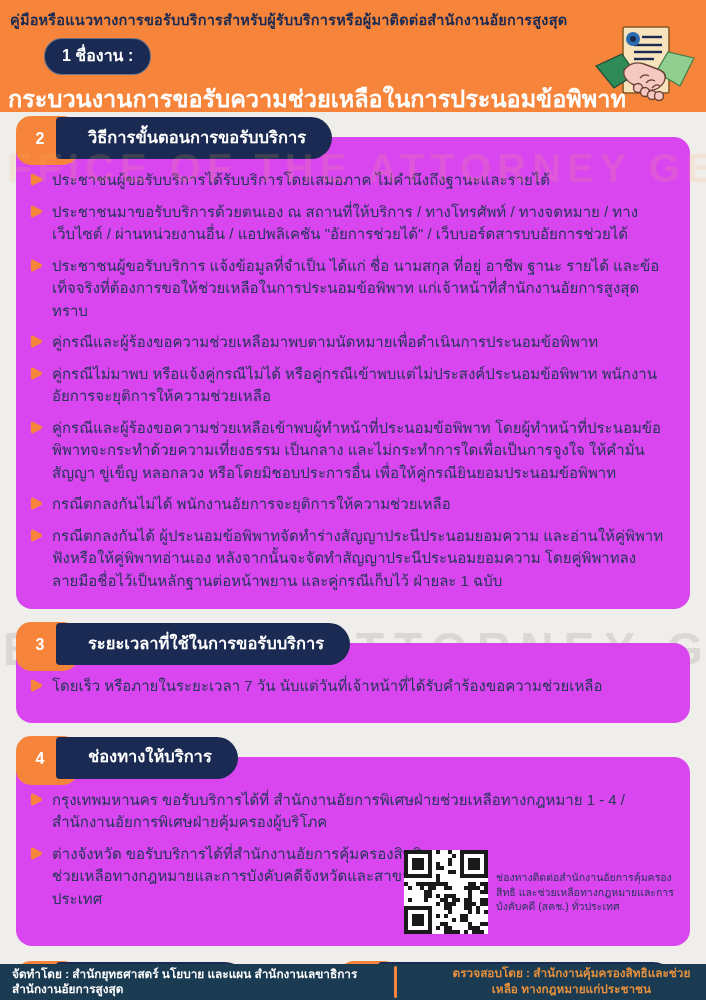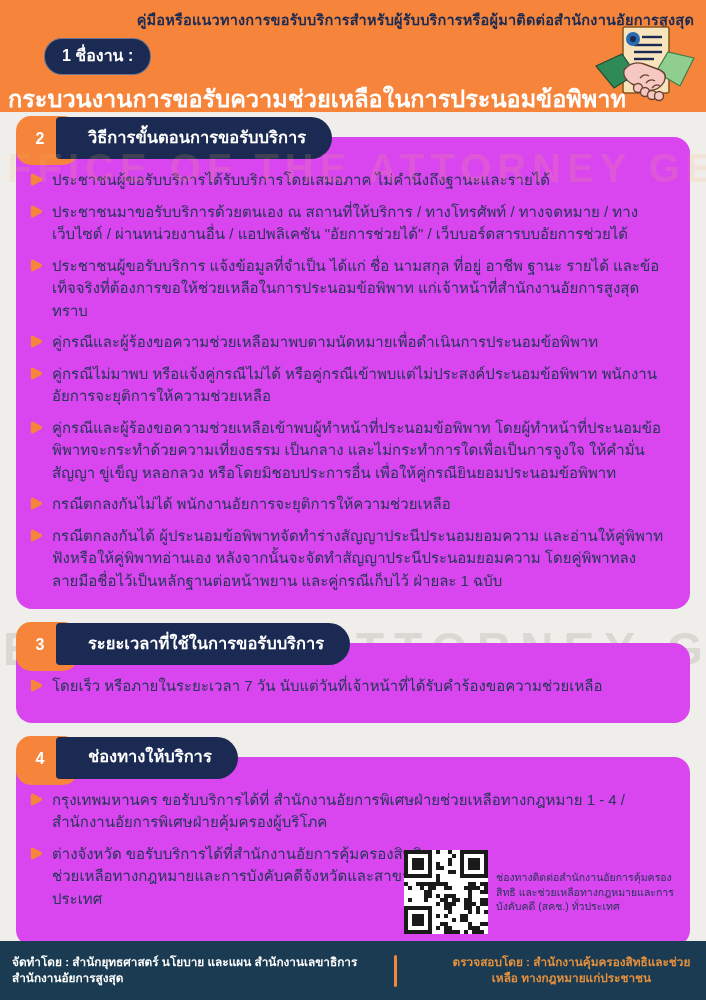--- a/index.html
+++ b/index.html
@@ -20,21 +20,21 @@
   
   .watermark{
     position:absolute;white-space:nowrap;font-weight:bold;pointer-events:none;
   }
   .wm-a{top:146px;left:-30px;font-size:40px;letter-spacing:6px;color:rgba(246,178,107,.16);z-index:3;}
   .wm-b{top:622px;left:-185px;font-size:46px;letter-spacing:10px;color:rgba(160,155,148,.26);z-index:0;}
   
   header{
     position:relative;width:100%;height:112px;background:var(--orange);z-index:2;
   }
-  .h-top{padding:8px 12px 0 10px;color:var(--navy);font-size:14.5px;font-weight:bold;letter-spacing:.2px;text-align:right;}
+  .h-top{padding:8px 12px 0 10px;color:var(--navy);font-size:14.5px;font-weight:bold;letter-spacing:.2px;}
   .h-badge{
     display:inline-block;margin:7px 0 0 44px;background:var(--navy);color:#fff;
     padding:4px 17px 6px;border-radius:18px;font-size:16px;font-weight:bold;
     border:1.5px solid rgba(255,255,255,.35);
   }
   .h-title{margin:5px 10px 0 8px;color:#fff;font-size:23.5px;font-weight:bold;white-space:nowrap;}
   .h-icon{position:absolute;right:10px;top:26px;width:102px;height:84px;}
   
   main{position:relative;z-index:1;padding:5px 16px 0 16px;}
   section{margin-top:0;}
@@ -72,21 +72,21 @@
   .qr-svg{width:84px;height:84px;flex:none;background:#fff;}
   .qr-cap{font-size:10.5px;color:var(--text-navy);line-height:1.4;font-weight:500;}
   
   .row{display:flex;gap:30px;margin-top:16px;align-items:flex-start;}
   .col-small{width:292px;flex:none;}
   .col-big{flex:1;}
   .row .card{padding:34px 14px 12px 22px;min-height:66px;}
   .col-big .card{margin-top:-30px;padding-top:40px;}
   
   footer{
-    position:absolute;left:0;right:0;bottom:0;height:59px;background:var(--footer-navy);
+    position:absolute;left:0;right:0;bottom:0;height:36px;background:var(--footer-navy);
     display:flex;align-items:center;z-index:4;
   }
   .f-left{width:394px;padding:0 8px 0 12px;color:#fff;font-size:11.8px;font-weight:bold;line-height:1.3;}
   .f-div{width:3px;height:32px;background:var(--orange);border-radius:2px;flex:none;}
   .f-right{flex:1;color:#E8913C;font-size:11.8px;font-weight:bold;text-align:center;line-height:1.35;padding:0 10px;margin-left:40px;}
 </style>
 </head>
 <body>
 
 <div class="page">

